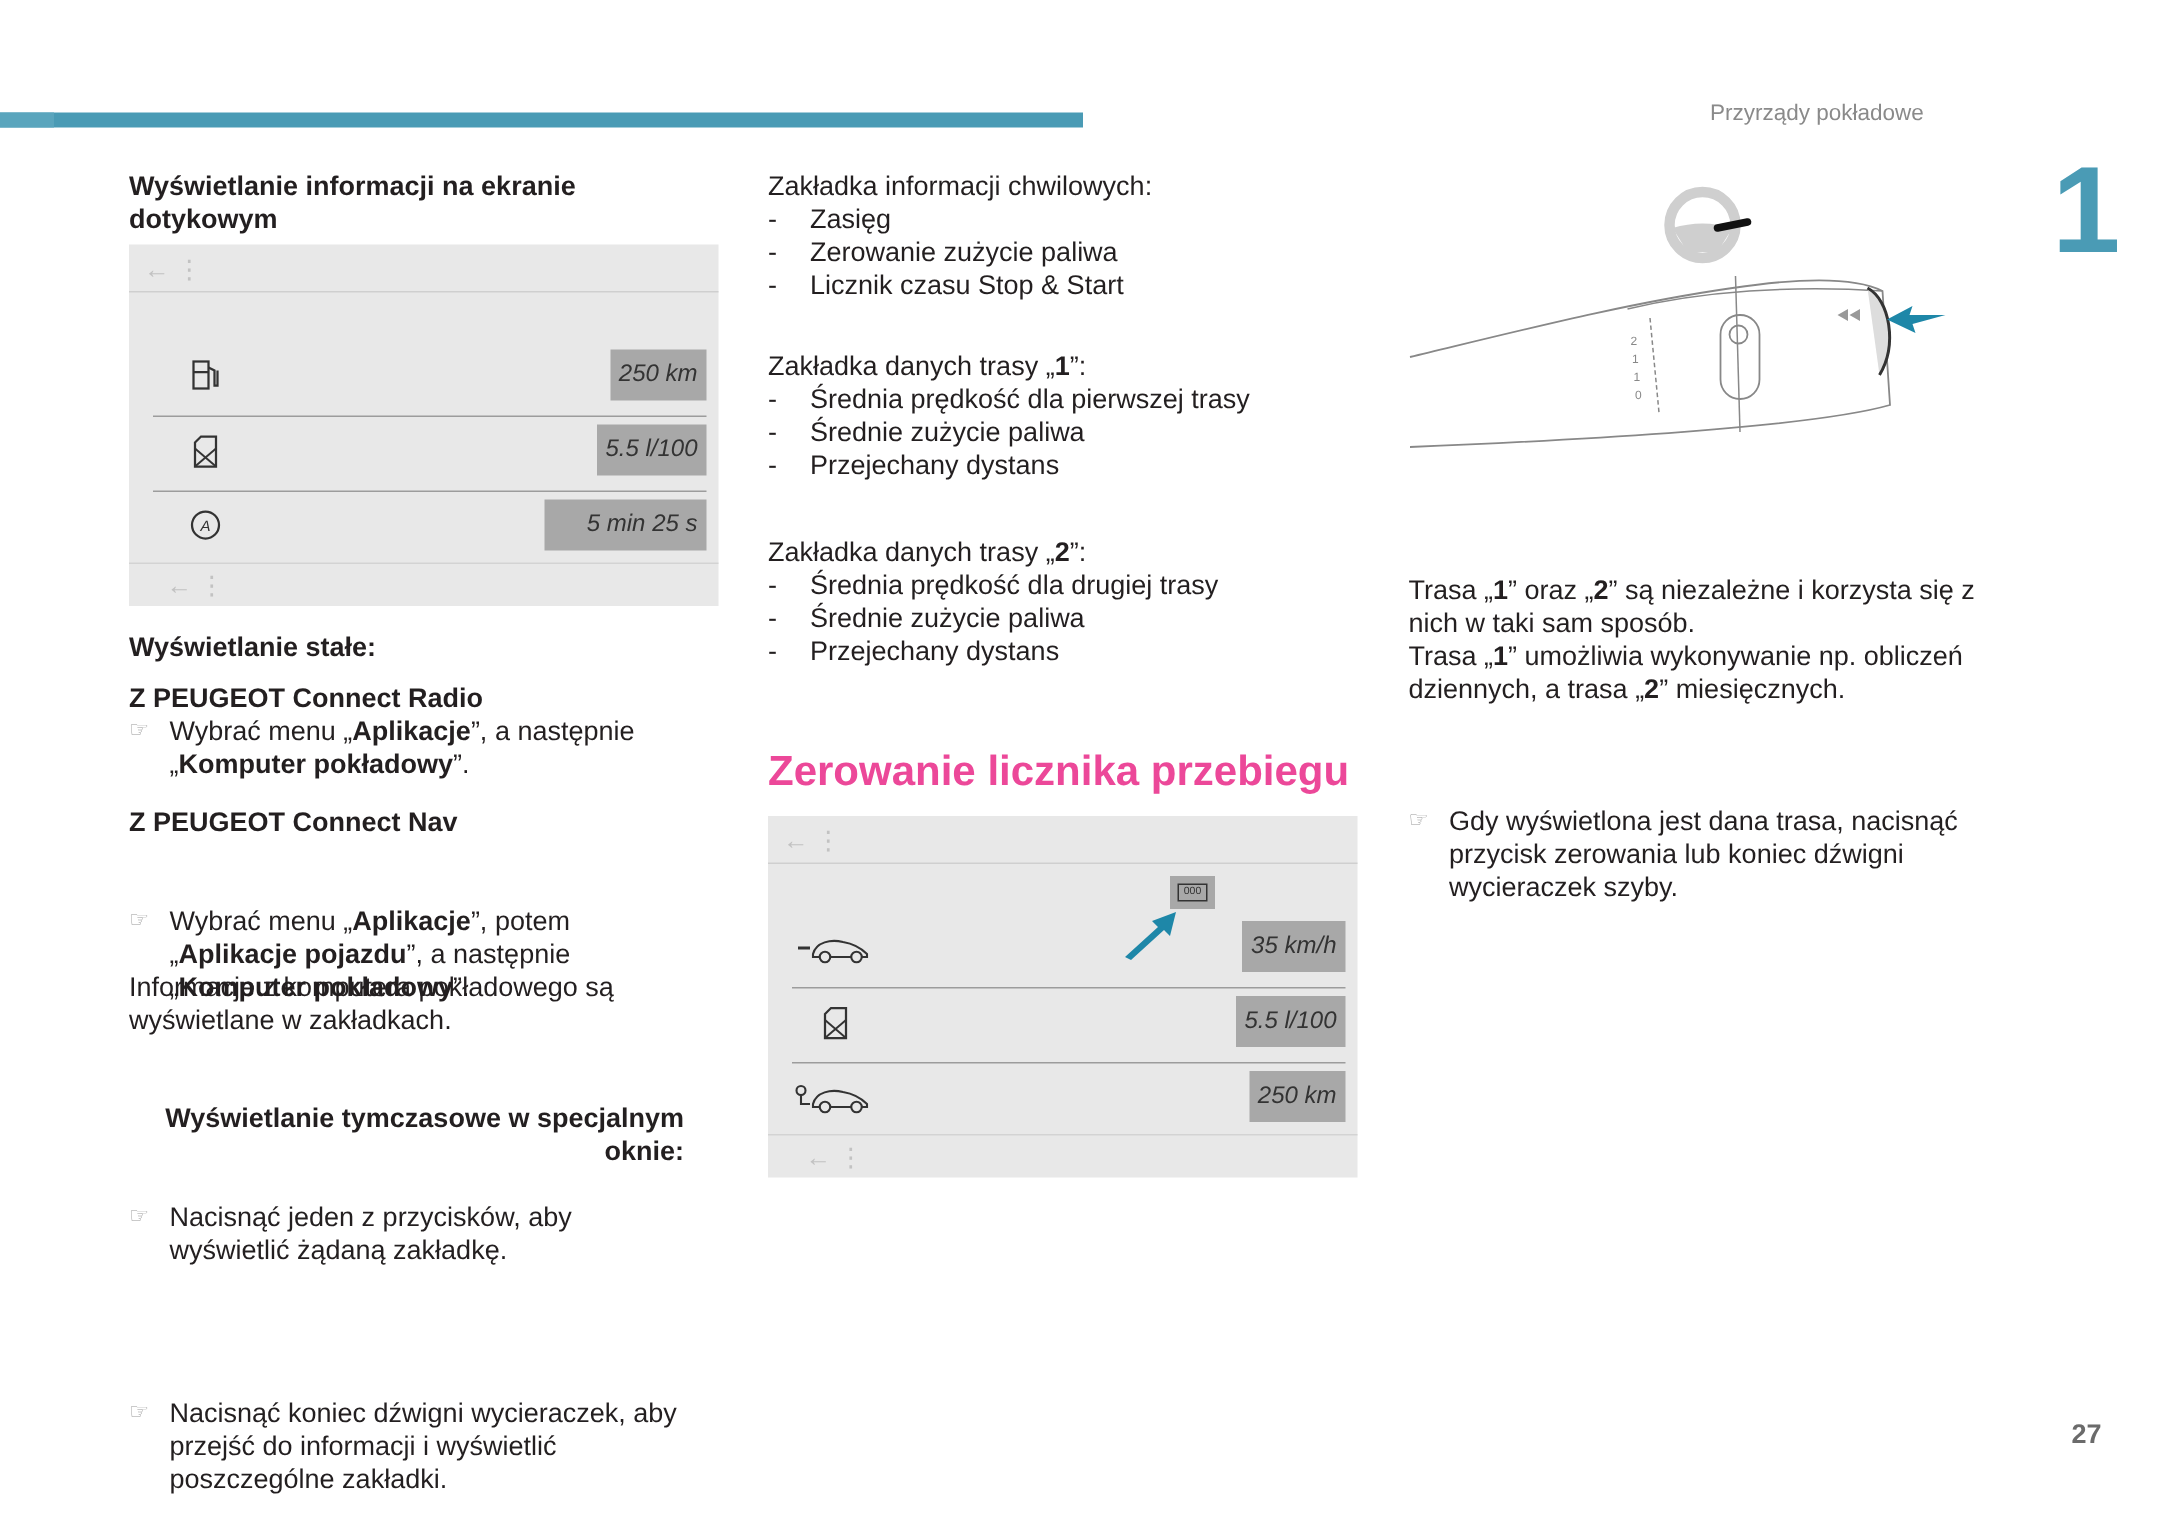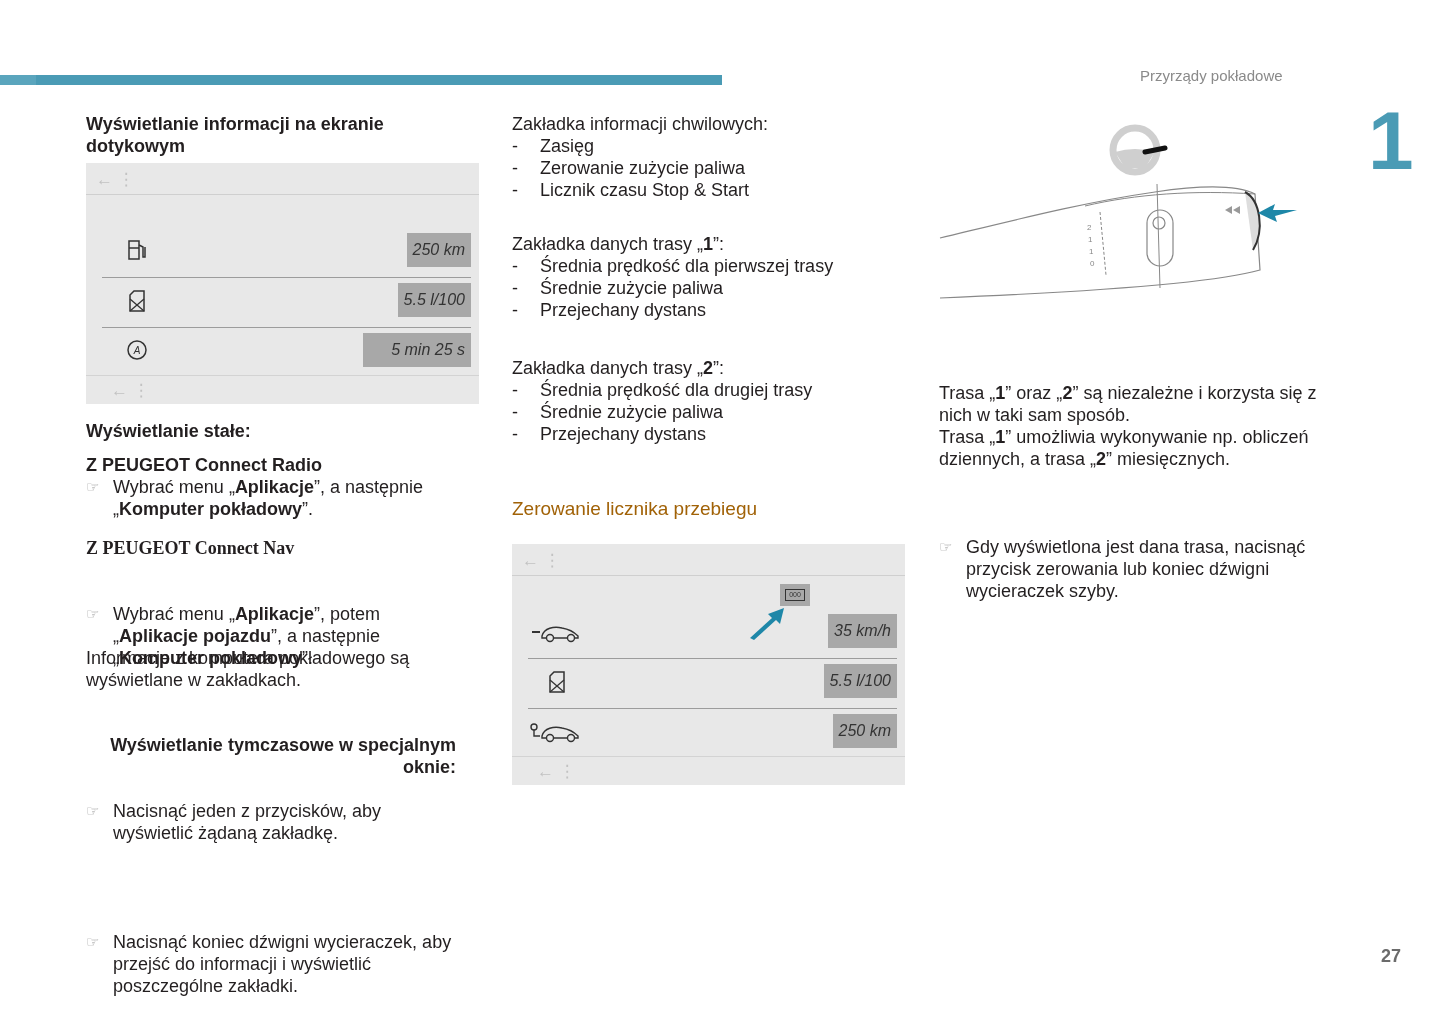--- a/index.html
+++ b/index.html
@@ -13,21 +13,21 @@
   .section-title { position: absolute; left: 1140px; top: 67px; font-size: 15px; color: #8a8a8a; }
   .chapter-num { position: absolute; left: 1368px; top: 100px; font-size: 82px; font-weight: bold; color: #4a9bb5; line-height: 1; }
   .page-num { position: absolute; left: 1381px; top: 946px; font-size: 18px; font-weight: bold; color: #6b6b6b; }
 
   .txt { position: absolute; font-size: 18px; line-height: 22px; }
   .b { font-weight: bold; }
   .bullet-item { position: relative; padding-left: 27px; }
   .hand { position: absolute; left: 0; top: 0; color: #9a9a9a; font-size: 15px; }
   .dash-item { position: relative; padding-left: 28px; }
   .dash-item .dash { position: absolute; left: 0; }
-  .h2 { position: absolute; left: 512px; top: 498px; font-size: 19px; font-weight: normal; color: #a16207; }
+  .h2 { position: absolute; left: 512px; top: 498px; font-size: 28px; font-weight: bold; color: #ec4899; }
 
   .screen { position: absolute; background: #e8e8e8; }
   .screen .hdr { position: absolute; left: 0; top: 0; right: 0; height: 31px; border-bottom: 1px solid #cfcfcf; }
   .screen .ftr { position: absolute; left: 0; right: 0; bottom: 0; height: 28px; border-top: 1px solid #d3d3d3; }
   .back { position: absolute; color: #c2c2c2; font-size: 17px; }
   .row { position: absolute; left: 16px; right: 8px; height: 50px; font-style: italic; }
   .row.sep { border-bottom: 1px solid #9c9c9c; }
   .val { position: absolute; right: 0; background: #a8a8a8; color: #333; font-size: 16px; text-align: right; padding: 0 6px; line-height: 34px; height: 34px; }
   .ico { position: absolute; left: 20px; top: 8px; width: 30px; height: 30px; }
 
@@ -74,21 +74,21 @@
   <div class="ftr">
     <span class="back" style="left:25px; top:4px;">← ⋮</span>
   </div>
 </div>
 
 <div class="txt b" style="left:86px; top:420px;text-align:center;">Wyświetlanie stałe:</div>
 <div class="txt b" style="left:86px; top:454px;">Z PEUGEOT Connect Radio</div>
 <div class="txt bullet-item" style="left:86px; top:476px; width:360px;">
   <span class="hand">☞</span><span>Wybrać menu „</span><span class="b">Aplikacje</span><span>”, a następnie „</span><span class="b">Komputer pokładowy</span><span>”.</span>
 </div>
-<div class="txt b" style="left:86px; top:537px;font-family:Liberation Serif, serif;">Z PEUGEOT Connect Nav</div>
+<div class="txt b" style="left:86px; top:537px;">Z PEUGEOT Connect Nav</div>
 <div class="txt bullet-item" style="left:86px; top:559px; width:320px;">
   <span class="hand">☞</span><span>Wybrać menu „</span><span class="b">Aplikacje</span><span>”, potem „</span><span class="b">Aplikacje pojazdu</span><span>”, a następnie „</span><span class="b">Komputer pokładowy</span><span>”.</span>
 </div>
 <div class="txt" style="left:86px; top:647px; width:350px;">Informacje z komputera pokładowego są wyświetlane w zakładkach.</div>
 <div class="txt bullet-item" style="left:86px; top:690px; width:320px;">
   <span class="hand">☞</span><span>Nacisnąć jeden z przycisków, aby wyświetlić żądaną zakładkę.</span>
 </div>
 <div class="txt b" style="left:86px; top:734px; width:370px;text-align:right;">Wyświetlanie tymczasowe w specjalnym oknie:</div>
 <div class="txt bullet-item" style="left:86px; top:777px; width:350px;">
   <span class="hand">☞</span><span>Nacisnąć koniec dźwigni wycieraczek, aby przejść do informacji i wyświetlić poszczególne zakładki.</span>

